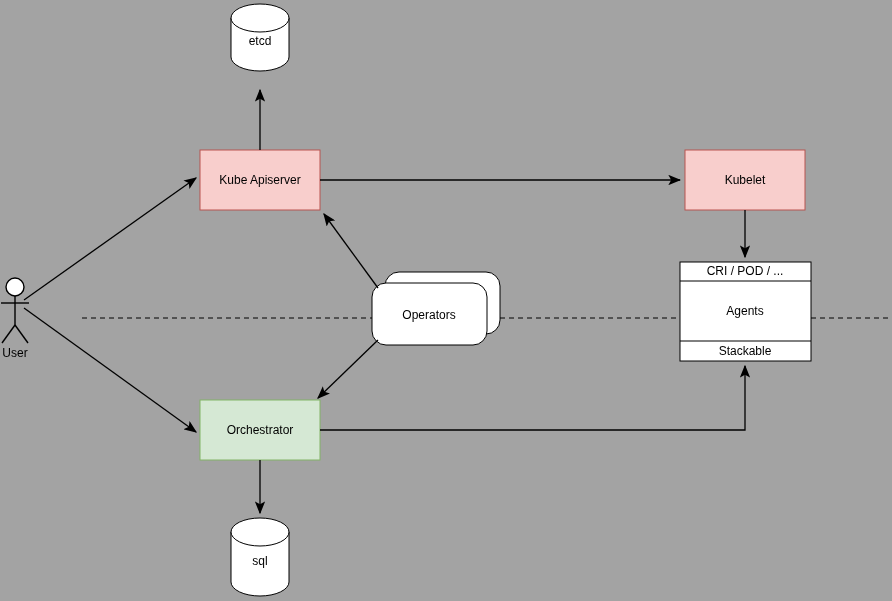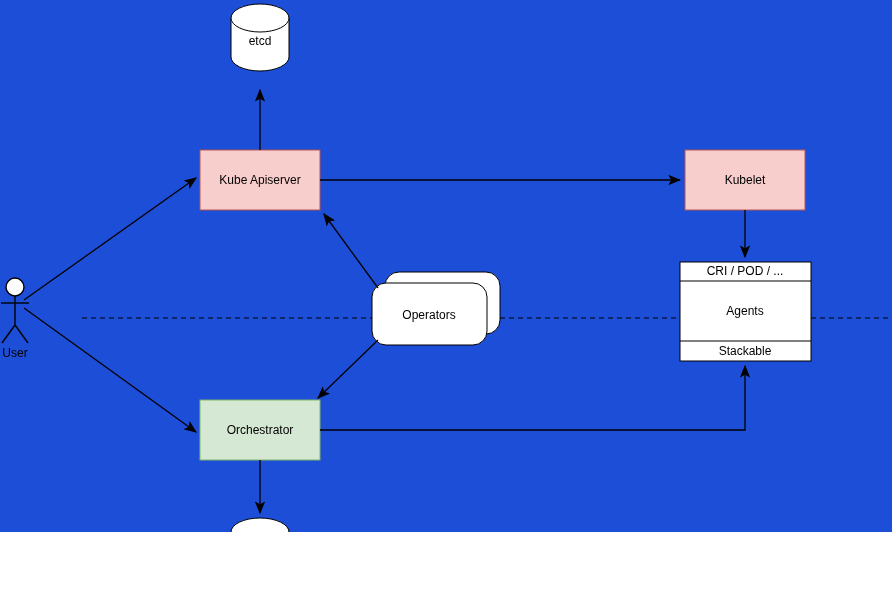--- a/index.html
+++ b/index.html
@@ -6,22 +6,22 @@
     margin: 0;
     padding: 0;
     background: #ffffff;
   }
   body {
     font-family: "Liberation Sans", sans-serif;
   }
   #diagram-canvas {
     position: relative;
     width: 892px;
-    height: 532px;
-    background: #1d4ed8;
+    height: 601px;
+    background: #a3a3a3;
     overflow: hidden;
   }
   #diagram-canvas svg.layer {
     position: absolute;
     left: 0;
     top: 0;
     width: 892px;
     height: 601px;
   }
   .svg-text {

